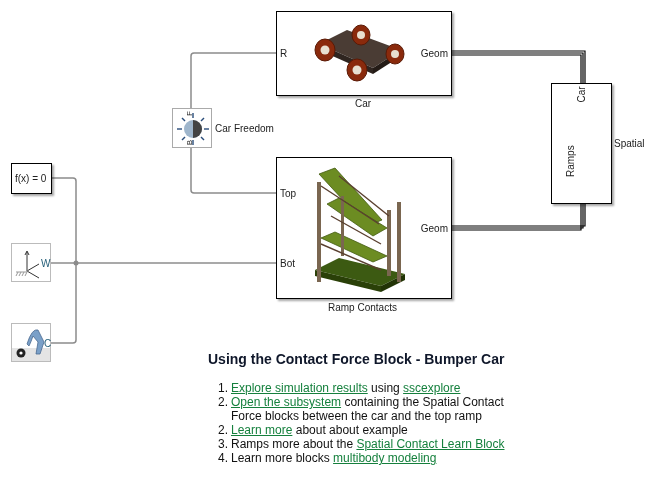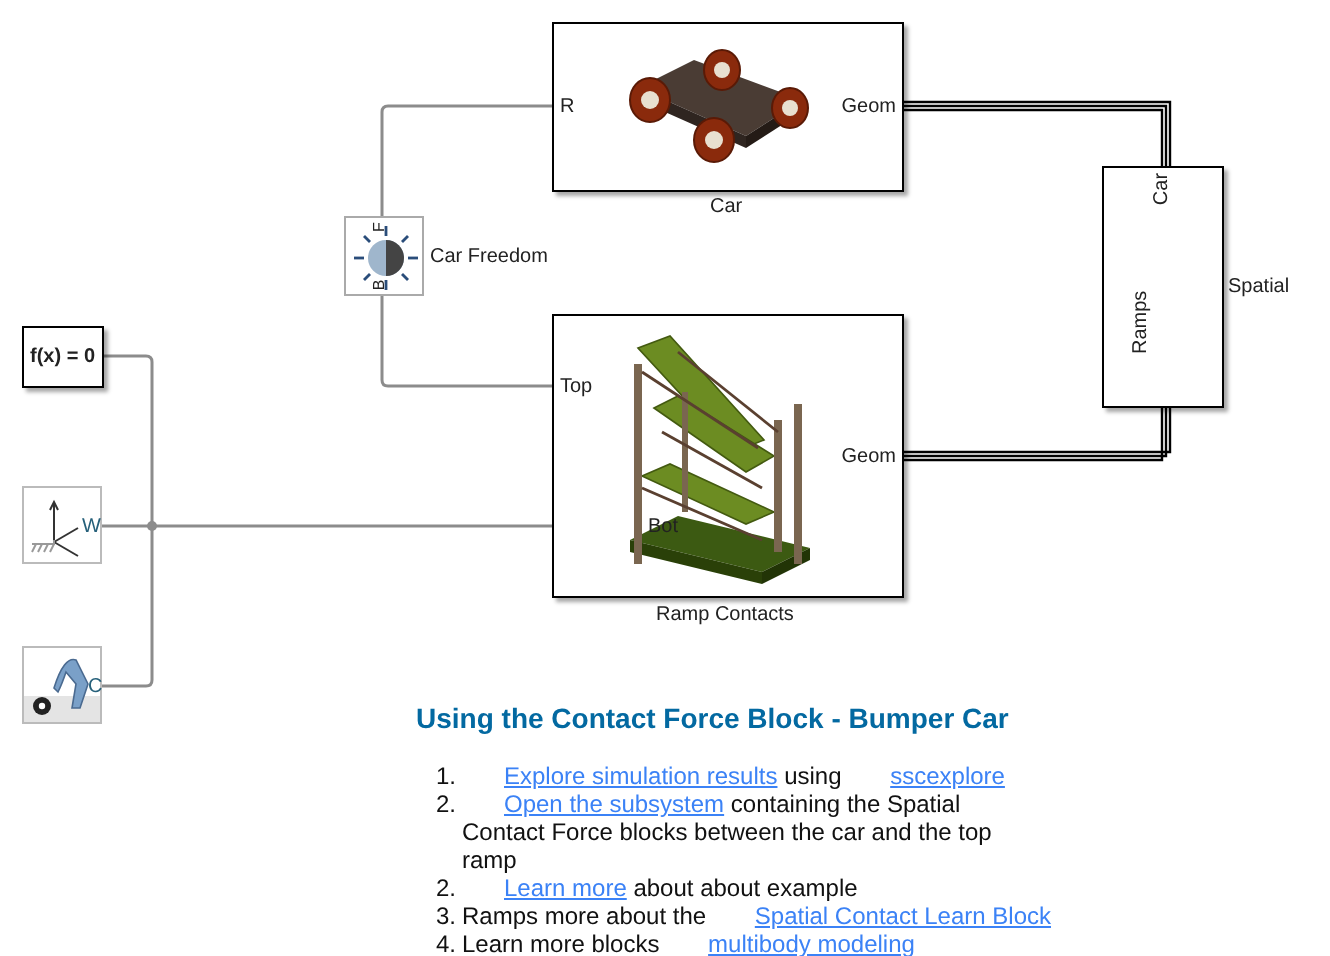--- a/index.html
+++ b/index.html
@@ -1,25 +1,25 @@
 <!DOCTYPE html>
 <html><head>
 <meta charset="utf-8">
 <style>
   html,body{margin:0;padding:0;background:#fff;}
   body{width:665px;height:478px;position:relative;overflow:hidden;font-family:"Liberation Sans",sans-serif;}
   .blk{position:absolute;background:#fff;border:1px solid #000;box-shadow:2px 2px 2px rgba(0,0,0,0.35);box-sizing:border-box;}
   .lbl{position:absolute;font-size:10px;color:#222;white-space:nowrap;}
   .port{position:absolute;font-size:10px;color:#222;white-space:nowrap;}
   svg.wires{position:absolute;left:0;top:0;}
-  .title{position:absolute;left:208px;top:351px;font-size:14px;font-weight:bold;color:#0369a1;}
+  .title{position:absolute;left:208px;top:351px;font-size:14px;font-weight:bold;color:#0f172a;}
   ol.links{position:absolute;left:213px;top:381px;margin:0;padding:0;list-style:none;font-size:12px;line-height:14px;color:#111;}
   ol.links li{position:relative;padding-left:18px;}
   ol.links li .num{position:absolute;left:5px;}
-  a{color:#3b82f6;text-decoration:underline;cursor:pointer;margin-left:21px;}
+  a{color:#15803d;text-decoration:underline;cursor:pointer;}
 </style>
 </head>
 <body>
 
 <svg class="wires" width="665" height="478">
 
   <g fill="none" stroke="#8c8c8c" stroke-width="1.5">
     <path d="M51 178 H73 Q76 178 76 181 V340 Q76 343 73 343 H51"></path>
     <path d="M51 263 H277"></path>
     <path d="M191 108 V56 Q191 53 194 53 H277"></path>
@@ -30,21 +30,21 @@
   <g fill="none" stroke="#000" stroke-width="1.2">
     <path d="M452 51 H585 V84"></path>
       <path d="M452 53 H583 V84"></path>
       <path d="M452 55 H581 V84"></path>
     <path d="M452 226 H585 V204"></path>
       <path d="M452 228 H583 V204"></path>
       <path d="M452 230 H581 V204"></path>
   </g>
 </svg>
 
-<div class="blk" style="left:11px;top:163px;width:41px;height:31px;font-weight:bold;">
+<div class="blk" style="left:11px;top:163px;width:41px;height:31px;">
   <span class="lbl" style="left:3px;top:9px;font-size:10px;">f(x) = 0</span>
 </div>
 
 <div class="blk" style="left:11px;top:243px;width:40px;height:39px;border-color:#bbb;box-shadow:none;">
   <svg width="40" height="39">
     <g stroke="#333" stroke-width="1" fill="none">
       <path d="M15 27 V8"></path>
         <path d="M13 11 L15 7 L17 11"></path>
       <path d="M15 27 L27 20"></path>
         <path d="M15 27 L27 34"></path>
@@ -129,21 +129,21 @@
       <rect x="120" y="44" width="4" height="80"></rect>
     </g>
     <g stroke="#5a4030" stroke-width="1.4">
       <path d="M44 28 L102 66"></path>
         <path d="M62 18 L112 58"></path>
       <path d="M54 58 L104 86"></path>
         <path d="M44 86 L104 112"></path>
     </g>
   </svg>
   <span class="port" style="left:3px;top:30px;">Top</span>
-  <span class="port" style="left:3px;top:100px;margin-left:44px;">Bot</span>
+  <span class="port" style="left:3px;top:100px;">Bot</span>
   <span class="port" style="right:3px;top:65px;">Geom</span>
 </div>
 <span class="lbl" style="left:328px;top:302px;">Ramp Contacts</span>
 
 <div class="blk" style="left:551px;top:83px;width:61px;height:121px;">
   <span class="port" style="left:21px;top:5px;transform:rotate(-90deg);transform-origin:center;display:inline-block;">Car</span>
   <span class="port" style="left:13px;top:93px;transform:rotate(-90deg);transform-origin:left top;">Ramps</span>
 </div>
 <span class="lbl" style="left:614px;top:138px;">Spatial</span>
 

